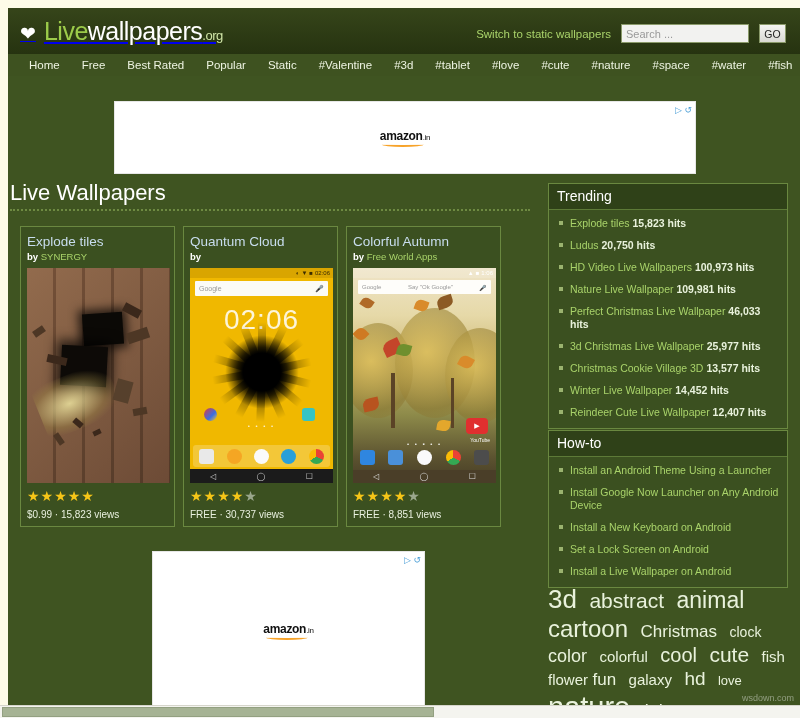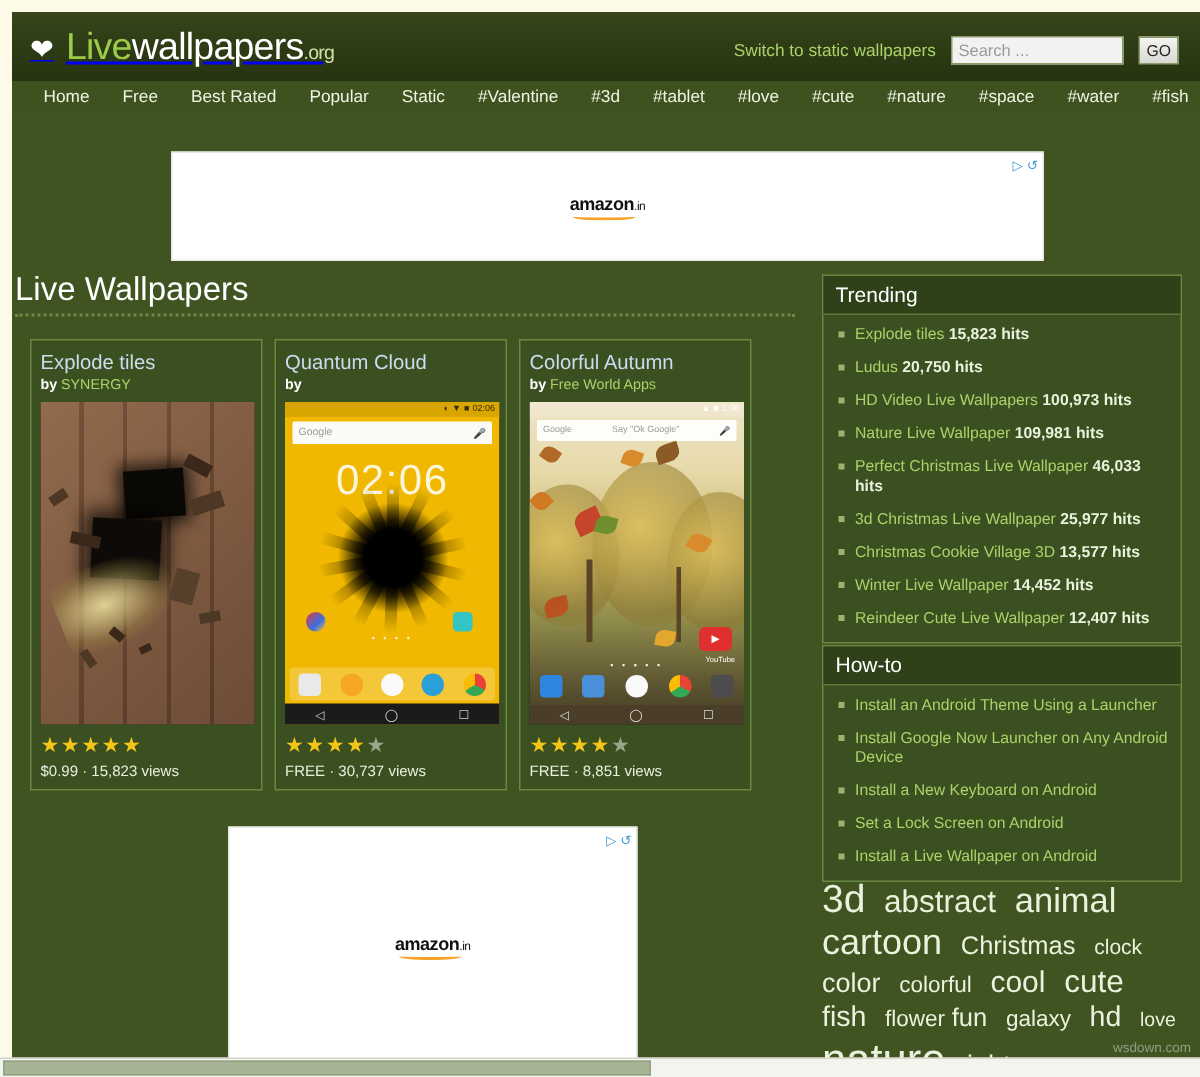--- a/index.html
+++ b/index.html
@@ -32,21 +32,21 @@
   .logo-org { color: #cfe4a6; font-size: 13px; }
 
   .header-right {
     position: absolute; right: 14px; top: 16px;
     display: flex; align-items: center; gap: 10px;
   }
   .switch-link {
     color: #a9d36a; font-size: 11.5px; text-decoration: none;
   }
   .search-input {
-    width: 115px; height: 19px;
+    width: 128px; height: 19px;
     background: #f2f2f0; border: 1px solid #8a9a6a;
     font-size: 11px; color: #333; padding: 0 4px;
     font-family: "Liberation Sans", sans-serif;
   }
   .search-input::placeholder { color: #9a9a9a; }
   .go-btn {
     height: 19px; min-width: 27px;
     background: linear-gradient(#f4f4f2,#d9d9d4);
     border: 1px solid #8a9a6a; color: #222;
     font-size: 10.5px; cursor: pointer;
@@ -533,21 +533,21 @@
       <a href="#" style="font-size:26px;">3d</a>
       <a href="#" style="font-size:21px;">abstract</a>
       <a href="#" style="font-size:23px;">animal</a>
       <a href="#" style="font-size:24px;">cartoon</a>
       <a href="#" style="font-size:17px;">Christmas</a>
       <a href="#" style="font-size:14px;">clock</a>
       <a href="#" style="font-size:18px;">color</a>
       <a href="#" style="font-size:15px;">colorful</a>
       <a href="#" style="font-size:20px;">cool</a>
       <a href="#" style="font-size:21px;">cute</a>
-      <a href="#" style="font-size:19px;">fish</a>
+      <a href="#" style="font-size:15px;">fish</a>
       <a href="#" style="font-size:15px;margin-right:0;">flower</a>
       <a href="#" style="font-size:17px;">fun</a>
       <a href="#" style="font-size:15px;">galaxy</a>
       <a href="#" style="font-size:19px;">hd</a>
       <a href="#" style="font-size:13px;">love</a>
       <a href="#" style="font-size:29px;margin-right:0;">nature</a>
       <a href="#" style="font-size:18px;">night</a>
       <a href="#" style="font-size:14px;">ocean</a>
       <a href="#" style="font-size:14px;">planet</a>
       

